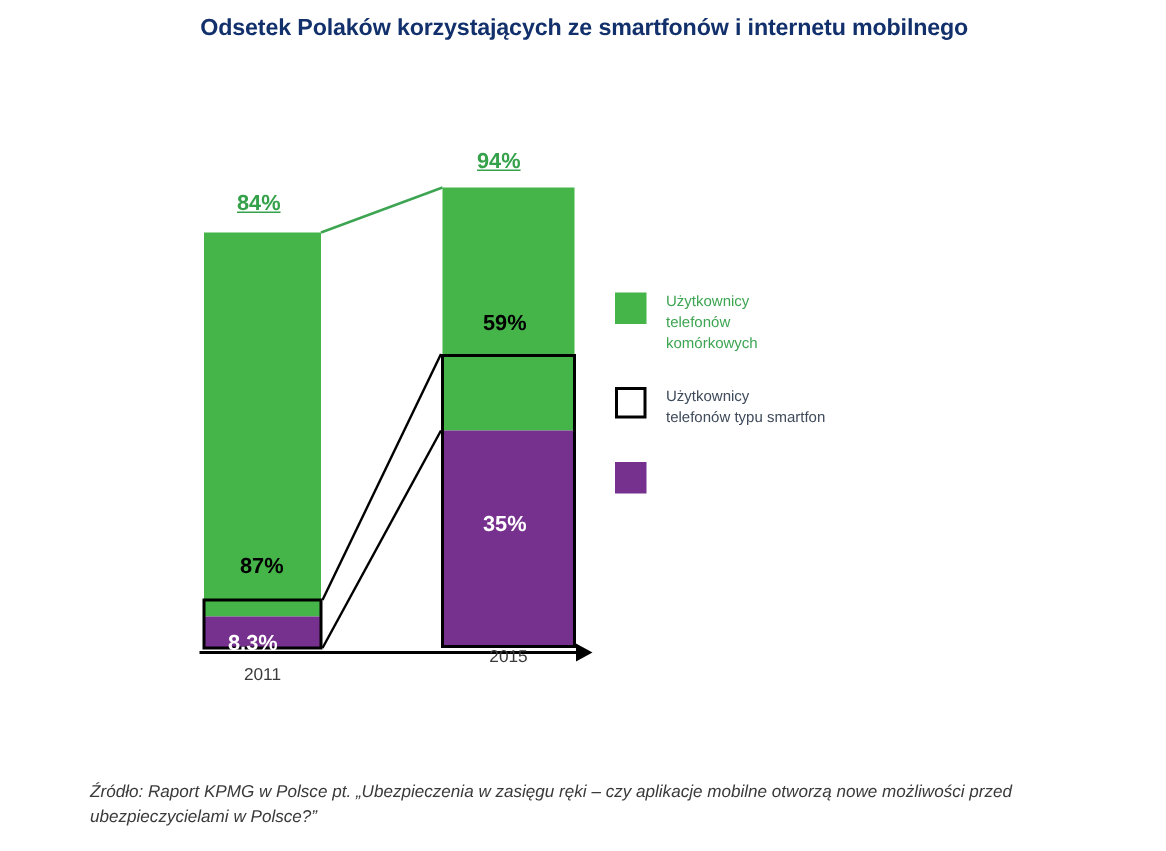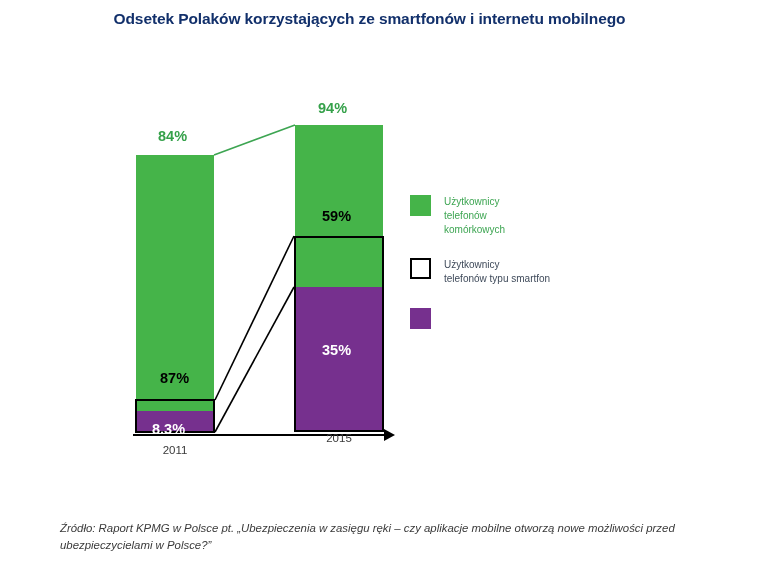--- a/index.html
+++ b/index.html
@@ -19,20 +19,21 @@
   #chart-title {
     position: absolute;
     left: 0;
     top: 10px;
     width: 739px;
     text-align: center;
     font-size: 15.5px;
     font-weight: bold;
     color: #12306b;
     letter-spacing: -0.1px;
+    padding-left: 20px;
   }
 
   #plot-area {
     position: absolute;
     left: 0;
     top: 0;
     width: 777px;
     height: 500px;
   }
 
@@ -51,21 +52,21 @@
     background: transparent;
     pointer-events: none;
   }
 
   .val-label {
     position: absolute;
     font-size: 14.5px;
     font-weight: bold;
     white-space: nowrap;
   }
-  .lbl-green-top { color: #35a14a; }
+  .lbl-green-top { color: #35a14a; text-decoration: underline; }
   .lbl-black { color: #000000; }
   .lbl-white { color: #ffffff; }
 
   .axis-tick-label {
     position: absolute;
     font-size: 11.5px;
     color: #3a3a3a;
     white-space: nowrap;
     text-align: center;
   }

